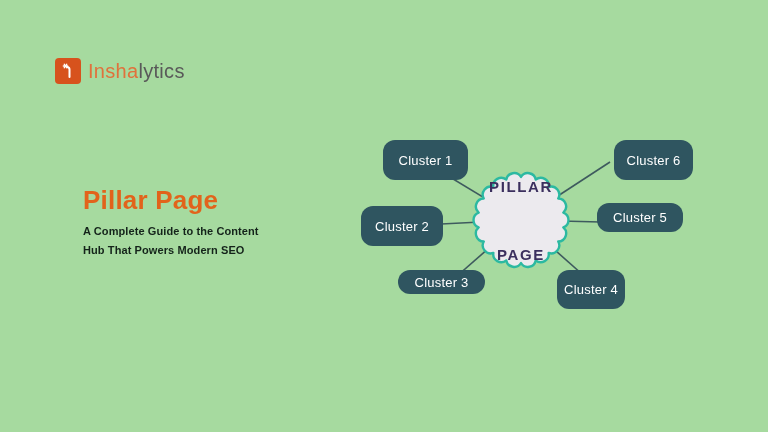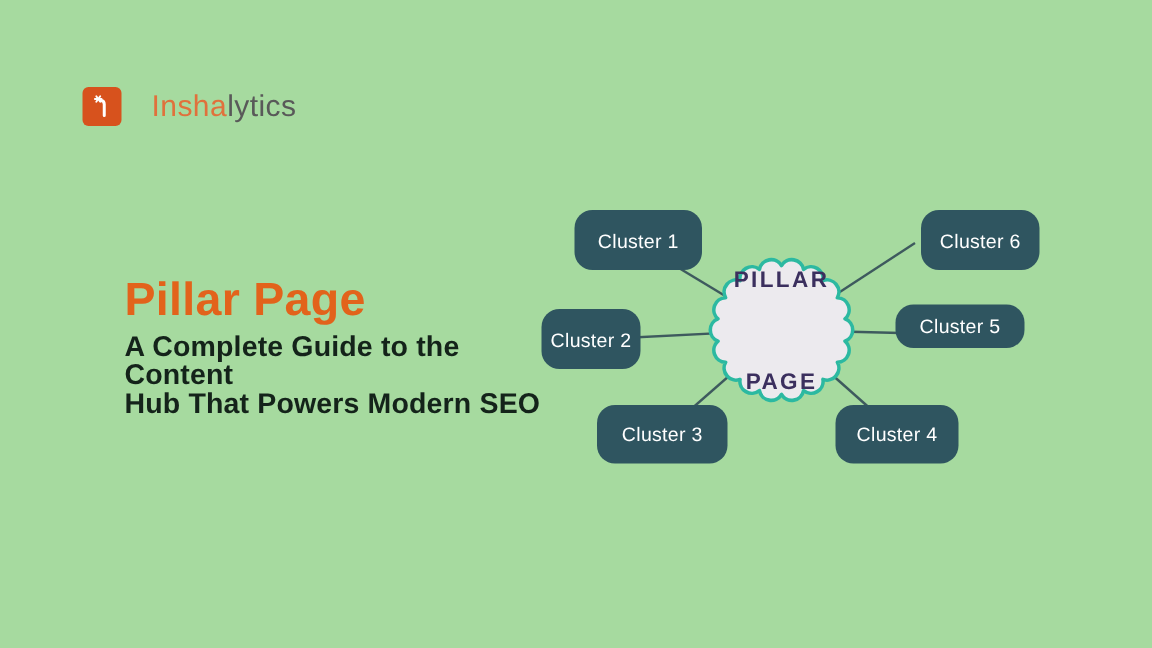--- a/index.html
+++ b/index.html
@@ -10,48 +10,48 @@
     background: var(--background, #a6da9f);
     font-family: "Liberation Sans", sans-serif;
   }
 
   
   .logo {
     position: absolute;
     left: 55px; top: 58px;
     display: flex;
     align-items: center;
-    gap: 20px;
+    gap: 7px;
   }
   .logo-square {
     width: 26px; height: 26px;
     border-radius: 4px;
     background: var(--logo-square, #d7521d);
     display: flex; align-items: center; justify-content: center;
   }
   .logo-text {
     font-size: 20px;
     font-weight: 500;
     letter-spacing: 0.3px;
   }
   .brand-first { color: var(--logo-orange, #e0713c); }
   .brand-rest  { color: var(--logo-gray, #595959); }
 
   
   .headline { position: absolute; left: 83px; top: 186px; width: 280px; }
   .headline h1 {
-    font-size: 31px;
+    font-size: 26px;
     font-weight: 800;
     color: var(--accent-orange, #e2631b);
     letter-spacing: 0.2px;
     line-height: 28px;
   }
   .headline p {
     margin-top: 8px;
-    font-size: 19px;
+    font-size: 11px;
     font-weight: 700;
     color: var(--text-dark, #14231a);
     line-height: 19px;
     white-space: pre-line;
     letter-spacing: 0.1px;
   }
 
   
   .diagram-svg {
     position: absolute;
@@ -85,23 +85,23 @@
     position: absolute;
     display: flex; align-items: center; justify-content: center;
     background: var(--box-fill, #2f5560);
     color: var(--box-text, #ffffff);
     border-radius: 12px;
     font-size: 13px;
     font-weight: 400;
     letter-spacing: 0.2px;
   }
   .c1 { left: 383px; top: 140px; width: 85px; height: 40px; }
-  .c2 { left: 361px; top: 206px; width: 66px; height: 40px; }
-  .c3 { left: 398px; top: 270px; width: 87px; height: 39px; }
-  .c4 { left: 557px; top: 270px; width: 82px; height: 39px; }
+  .c2 { left: 361px; top: 206px; width: 82px; height: 40px; }
+  .c3 { left: 398px; top: 270px; width: 87px; height: 24px; }
+  .c4 { left: 557px; top: 270px; width: 68px; height: 39px; }
   .c5 { left: 597px; top: 203px; width: 86px; height: 29px; }
   .c6 { left: 570px; top: 140px; width: 79px; height: 40px; margin-left: 44px; }
 </style>
 </head>
 <body>
 
 <div class="logo">
   <div class="logo-square">
     <svg width="20" height="20" viewBox="0 0 20 20">
       <path d="M11.5 16 V8.5 Q11.5 6 9 6" fill="none" stroke="#ffffff" stroke-width="2" stroke-linecap="round"></path>

